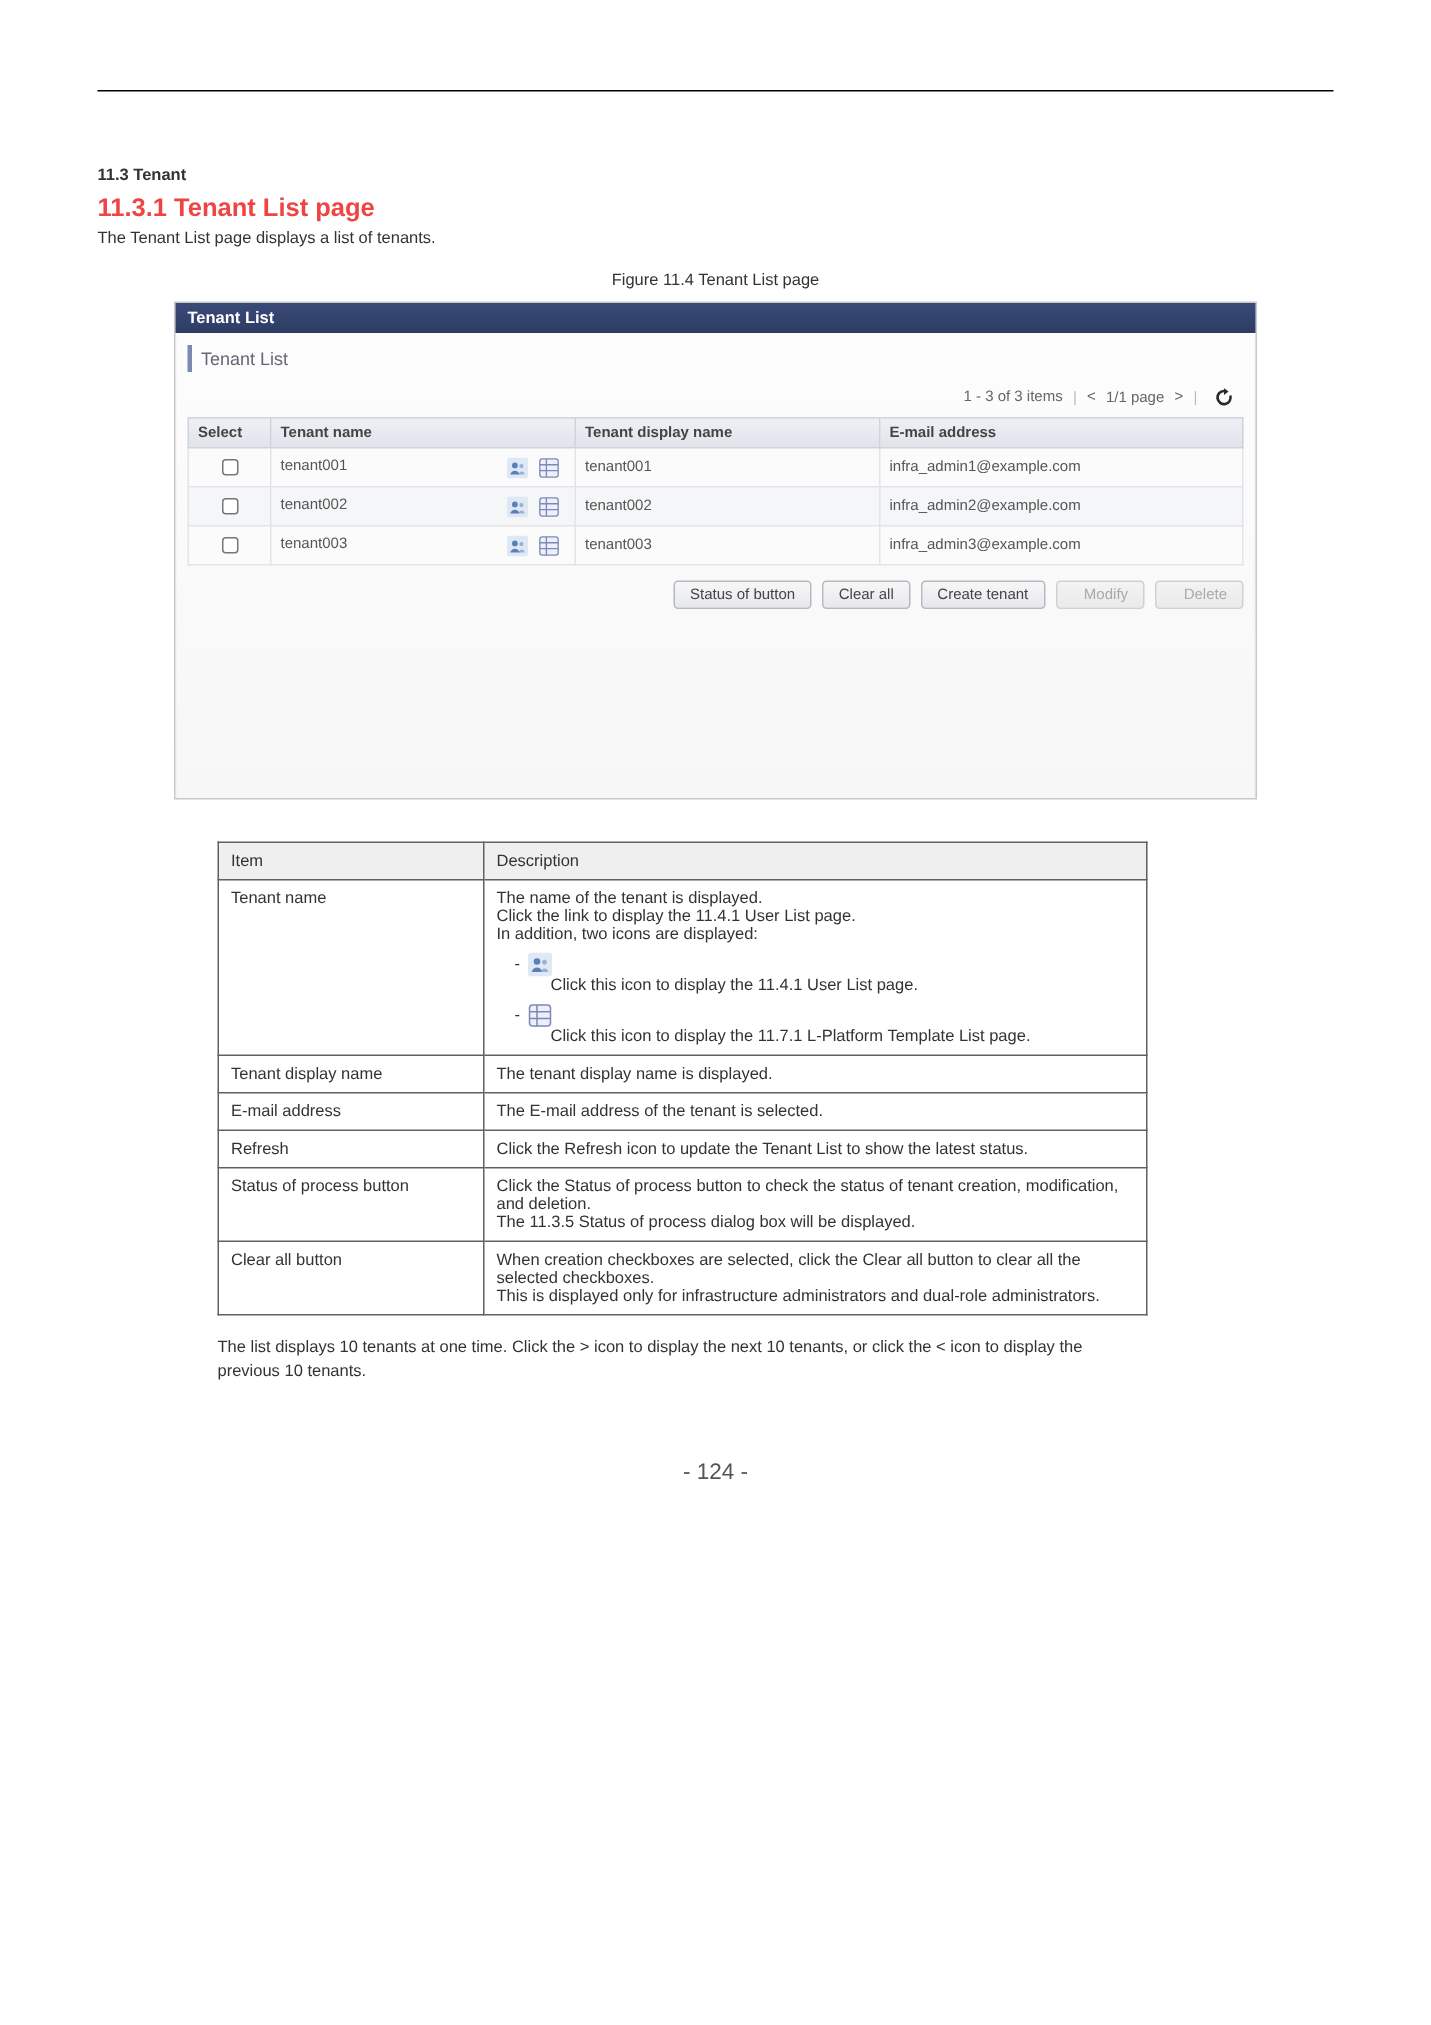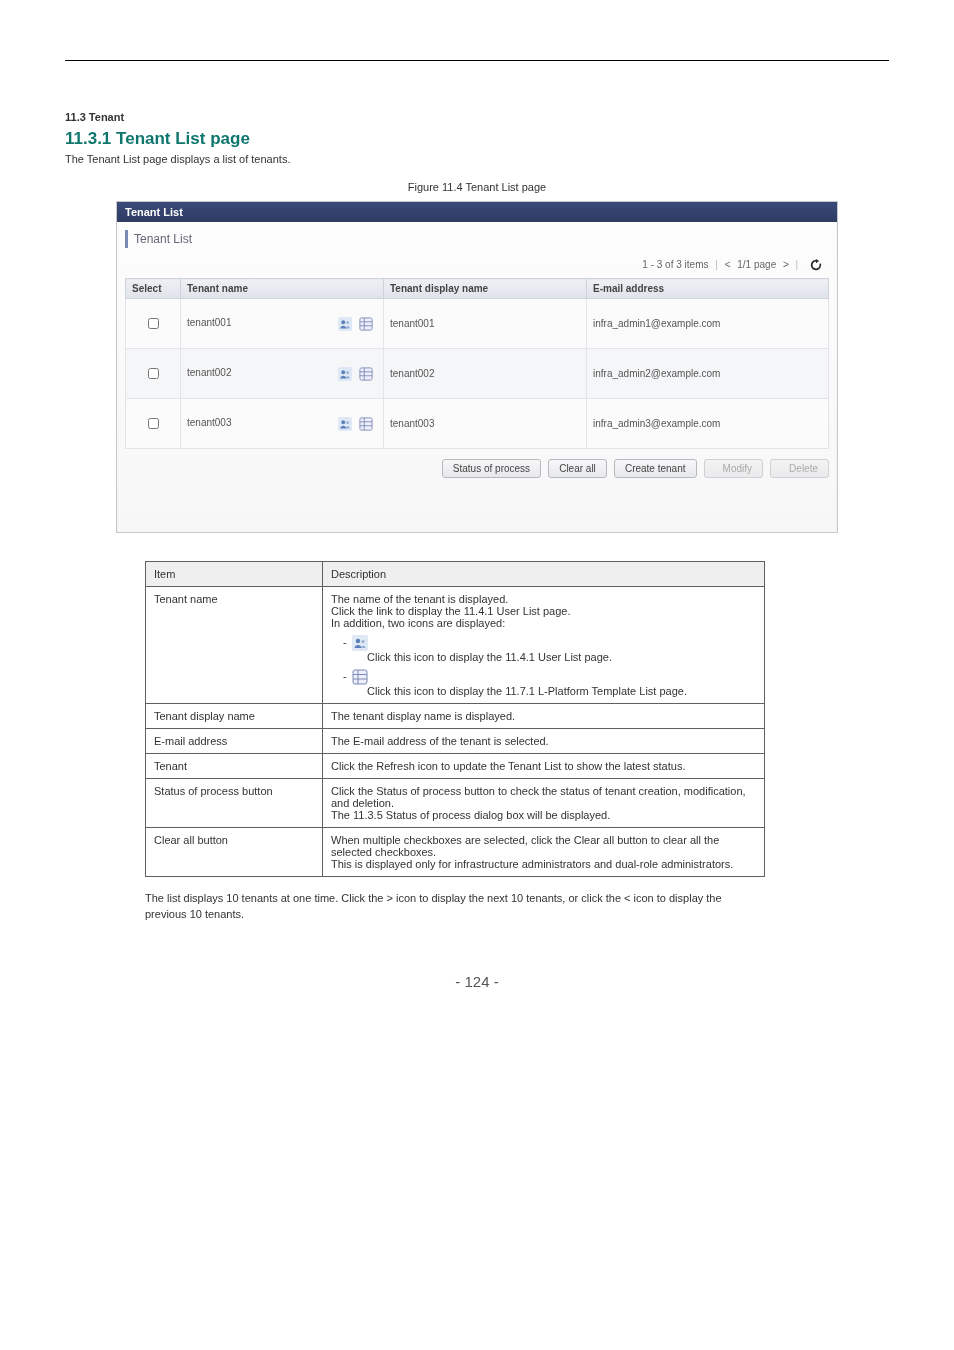--- a/index.html
+++ b/index.html
@@ -20,21 +20,21 @@
   }
   .doc-title {
     font-size: 11px;
     margin: 0 0 6px 0;
     font-weight: bold;
     color: #333;
   }
   .doc-mainhead {
     font-size: 17px;
     font-weight: bold;
-    color: #0f766e;
+    color: #ef4444;
     margin: 0 0 4px 0;
   }
   .doc-desc {
     font-size: 11px;
     margin: 0 0 16px 0;
   }
   .figure-caption {
     text-align: center;
     font-size: 11px;
     margin-bottom: 8px;
@@ -89,21 +89,21 @@
   }
   table.grid th {
     background: linear-gradient(#eef0f4,#dfe3ea);
     color: #444;
     font-weight: bold;
     text-align: left;
     padding: 4px 6px;
     border: 1px solid #cfd3db;
   }
   table.grid td {
-    padding: 16px 6px;
+    padding: 4px 6px;
     border: 1px solid #e2e4ea;
     background: #fbfbfc;
     color: #555;
   }
   table.grid tr.alt td { background:#f5f6f8; }
   .chk {
     width:11px;height:11px;vertical-align:middle;
   }
   .mini-icon {
     display:inline-block;width:14px;height:14px;vertical-align:middle;margin-right:4px;
@@ -274,21 +274,21 @@
                     </svg></span>
               </span>
             </td>
             <td>tenant003</td>
             <td>infra_admin3@example.com</td>
           </tr>
         </tbody>
       </table>
 
       <div class="btn-row">
-        <span class="btn">Status of process</span>
+        <span class="btn">Status of button</span>
         <span class="btn">Clear all</span>
         <span class="btn">Create tenant</span>
         <span class="btn disabled">Modify</span>
         <span class="btn disabled">Delete</span>
       </div>
     </div>
   </div>
 
   <table class="ref">
     <thead>
@@ -327,34 +327,34 @@
       </tr>
       <tr>
         <td class="itemcell">Tenant display name</td>
         <td>The tenant display name is displayed.</td>
       </tr>
       <tr>
         <td class="itemcell">E-mail address</td>
         <td>The E-mail address of the tenant is selected.</td>
       </tr>
       <tr>
-        <td class="itemcell">Tenant</td>
+        <td class="itemcell">Refresh</td>
         <td>Click the Refresh icon to update the Tenant List to show the latest status.</td>
       </tr>
       <tr>
         <td class="itemcell">Status of process button</td>
         <td>
           <div>Click the Status of process button to check the status of tenant creation, modification, and deletion.</div>
           <div>The 11.3.5 Status of process dialog box will be displayed.</div>
         </td>
       </tr>
       <tr>
         <td class="itemcell">Clear all button</td>
         <td>
-          <div>When multiple checkboxes are selected, click the Clear all button to clear all the selected checkboxes.</div>
+          <div>When creation checkboxes are selected, click the Clear all button to clear all the selected checkboxes.</div>
           <div>This is displayed only for infrastructure administrators and dual-role administrators.</div>
         </td>
       </tr>
     </tbody>
   </table>
 
   <p class="p-after">The list displays 10 tenants at one time. Click the &gt; icon to display the next 10 tenants, or click the &lt; icon to display the previous 10 tenants.</p>
 
   <div class="footer">- 124 -</div>
 </div>

